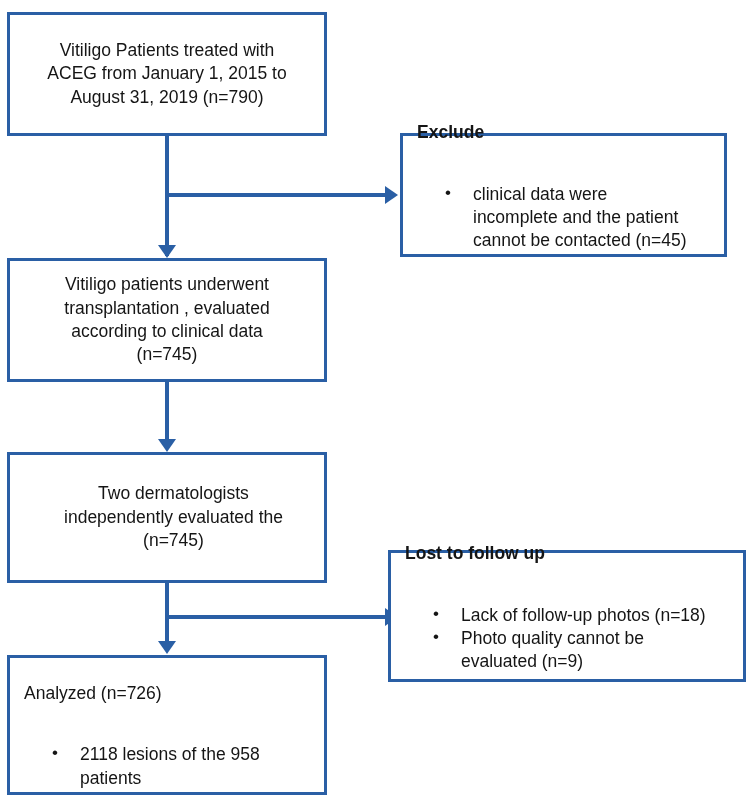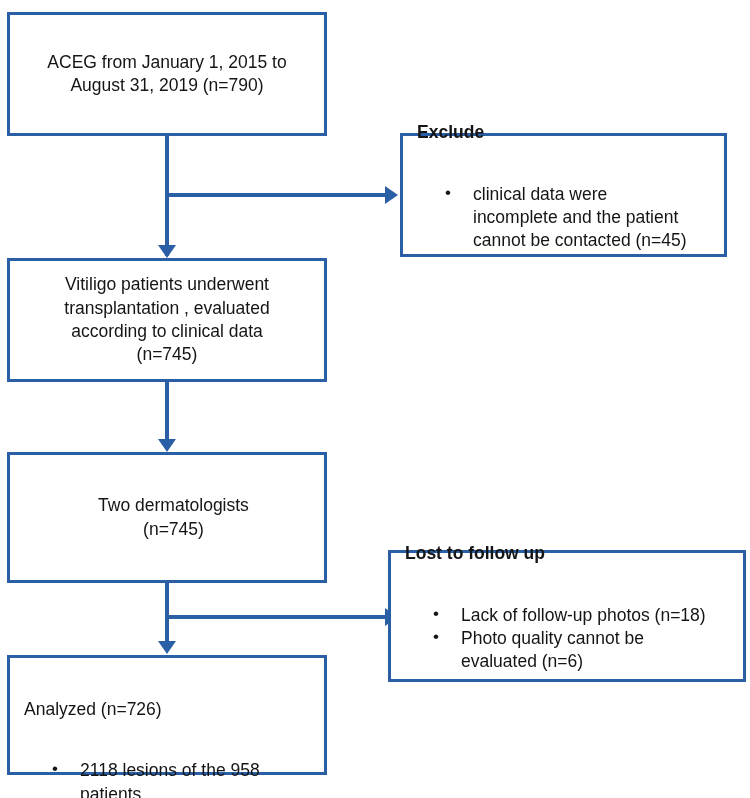--- a/index.html
+++ b/index.html
@@ -95,20 +95,21 @@
     border-bottom: 9px solid transparent;
     border-left: 13px solid #2a5fa5;
   }
 </style>
 </head>
 <body>
 
 <div id="flow">
 
   <div class="box center" style="left:7px; top:12px; width:320px; height:124px;">
+    <span class="line">Vitiligo Patients treated with</span>
     <span class="line">ACEG from January 1, 2015 to</span>
     <span class="line">August 31, 2019 (n=790)</span>
   </div>
 
   <div class="conn vline" style="left:165px; top:136px; width:4px; height:120px;"></div>
   <div class="arrow-down" style="left:158px; top:245px;"></div>
 
   <div class="conn hline" style="left:167px; top:193px; width:218px; height:4px;"></div>
   <div class="arrow-right" style="left:385px; top:186px;"></div>
 
@@ -124,37 +125,38 @@
     <span class="line">transplantation , evaluated</span>
     <span class="line">according to clinical data</span>
     <span class="line">(n=745)</span>
   </div>
 
   <div class="conn vline" style="left:165px; top:382px; width:4px; height:58px;"></div>
   <div class="arrow-down" style="left:158px; top:439px;"></div>
 
   <div class="box center" style="left:7px; top:452px; width:320px; height:131px;padding-left:23px;">
     <span class="line">Two dermatologists</span>
+    <span class="line">independently evaluated the</span>
     <span class="line">(n=745)</span>
   </div>
 
   <div class="conn vline" style="left:165px; top:583px; width:4px; height:66px;"></div>
   <div class="arrow-down" style="left:158px; top:641px;"></div>
 
   <div class="conn hline" style="left:167px; top:615px; width:218px; height:4px;"></div>
   <div class="arrow-right" style="left:385px; top:608px;"></div>
 
   <div class="box left" style="left:388px; top:550px; width:358px; height:132px;">
     <span class="heading">Lost to follow up</span>
     <ul class="bullets">
       <li>Lack of follow-up photos (n=18)</li>
-      <li>Photo quality cannot be evaluated (n=6)</li>
+      <li>Photo quality cannot be evaluated (n=9)</li>
     </ul>
   </div>
 
-  <div class="box left" style="left:7px; top:655px; width:320px; height:120px; justify-content:flex-start; padding-top:40px;">
+  <div class="box left" style="left:7px; top:655px; width:320px; height:140px; justify-content:flex-start; padding-top:24px;">
     <span class="heading" style="font-weight:normal;">Analyzed (n=726)</span>
     <ul class="bullets">
       <li>2118 lesions of the 958 patients</li>
     </ul>
   </div>
 
 </div>
 
 </body></html>

